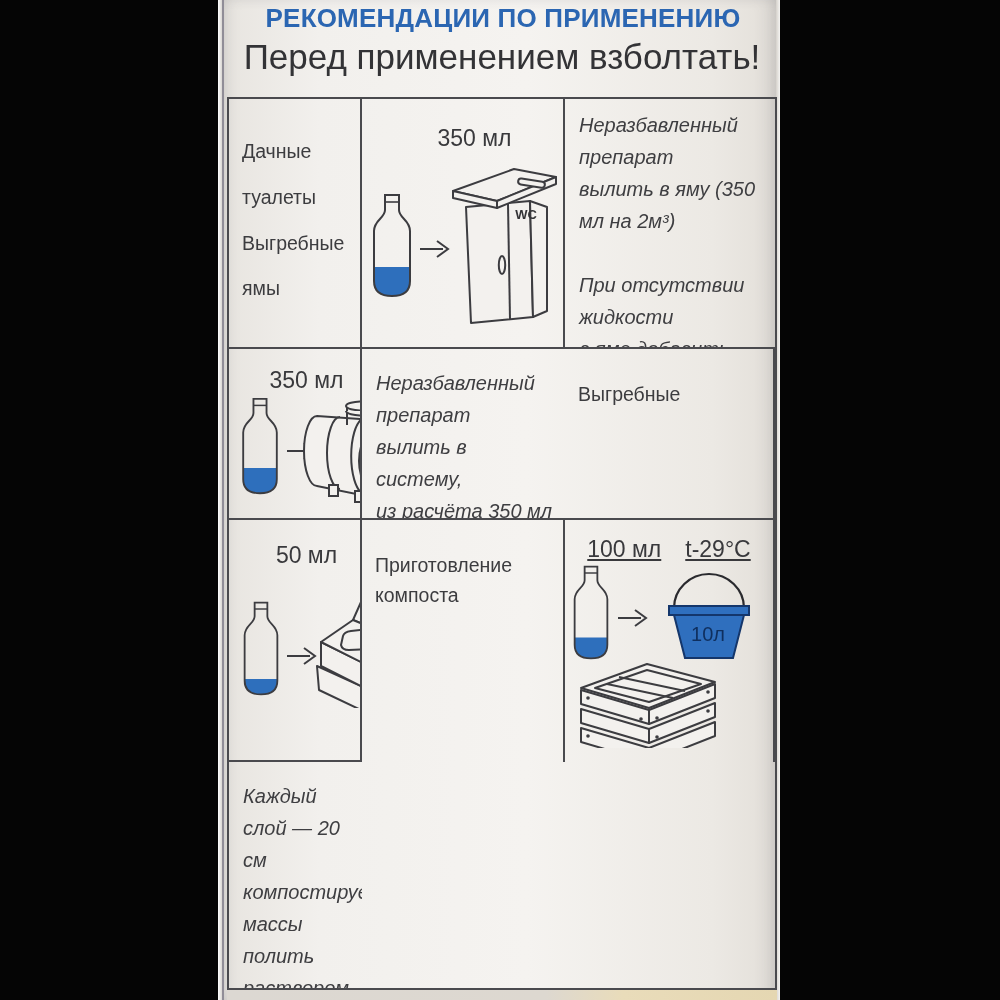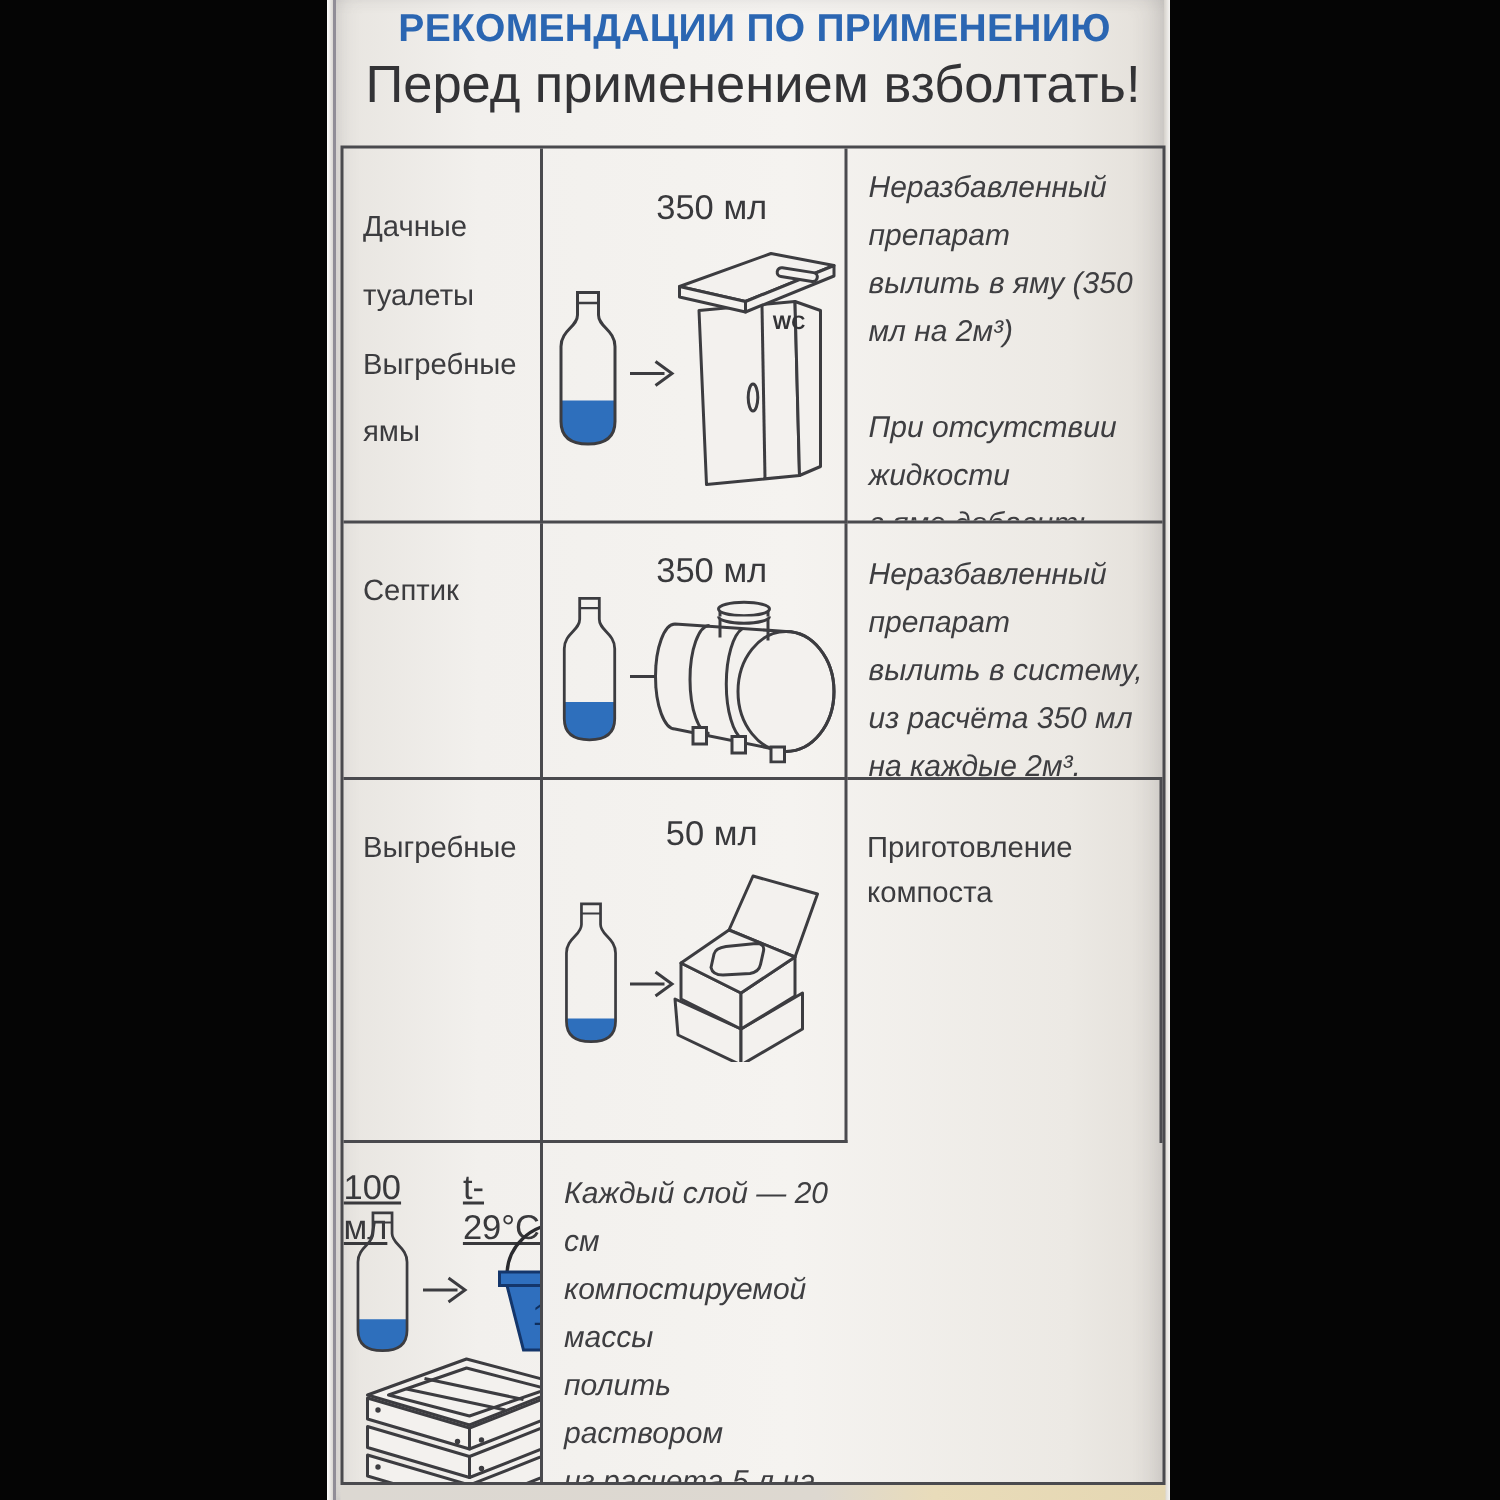--- a/index.html
+++ b/index.html
@@ -86,21 +86,20 @@
       </div>
 
       <div class="cell last-col instr">Неразбавленный препарат
 вылить в яму (350 мл на 2м³)
 
 При отсутствии жидкости
 в яме добавить ведро воды.
 Повторить обработку при
 появлении запаха.</div>
 
-      <div class="cell app-cell">Септик</div>
 
       <div class="cell">
         <div class="dose" style="top:18px">350 мл</div>
         <svg class="icon" style="left:10px;top:48px" width="42" height="99" viewBox="0 0 44 106">
           <path d="M4 76 H40 V88 Q40 103 22 103 Q4 103 4 88 Z" fill="#2e6fbc" stroke="none"></path>
           <path d="M15 2 H29 V17 C29 25 40 27 40 38 V88 Q40 103 22 103 Q4 103 4 88 V38 C4 27 15 25 15 17 Z" fill="none" stroke="#3c3c40" stroke-width="2"></path>
           <line x1="15" y1="9" x2="29" y2="9" stroke="#3c3c40" stroke-width="1.6"></line>
         </svg>
         <svg class="icon" style="left:57px;top:90px" width="32" height="24" viewBox="0 0 32 24">
           <line x1="1" y1="12" x2="24" y2="12" stroke="#3c3c40" stroke-width="2"></line>

